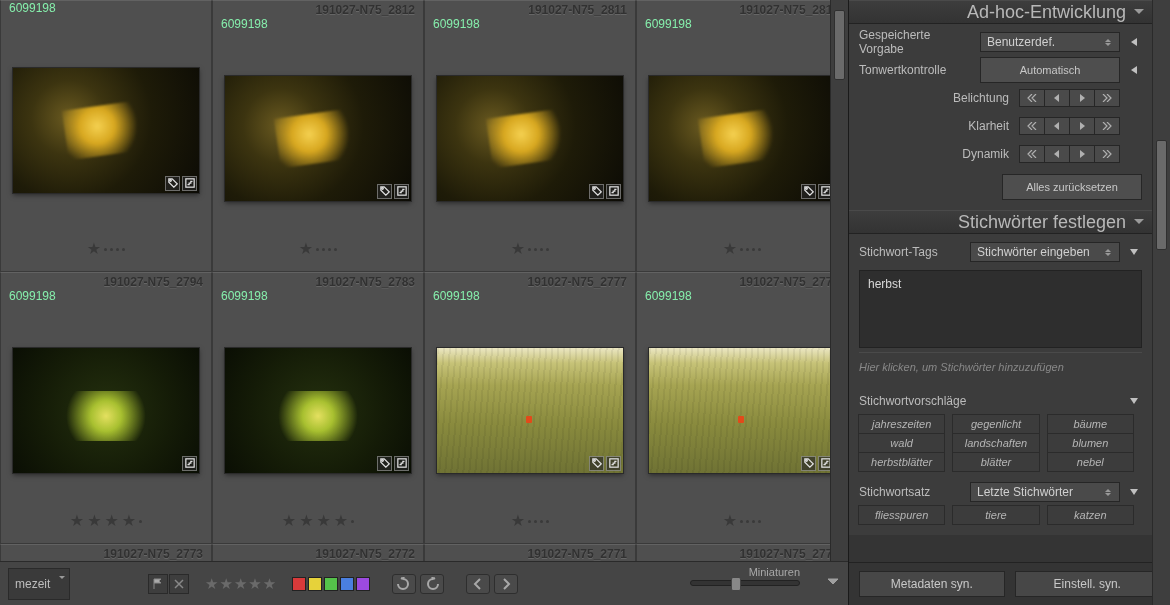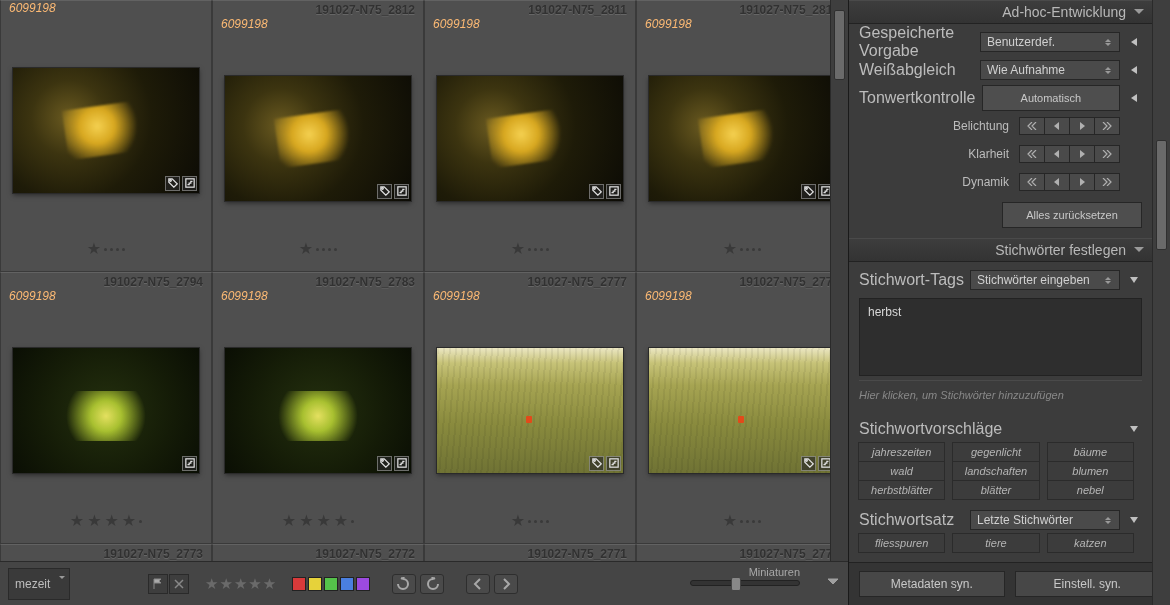--- a/index.html
+++ b/index.html
@@ -26,21 +26,21 @@
   *{box-sizing:border-box;font-family:"Segoe UI",Arial,sans-serif;}
   html,body{margin:0;padding:0;width:1170px;height:605px;overflow:hidden;background:#1a1a1a;}
   .app{display:flex;width:1170px;height:605px;}
   
   .grid-area{flex:1;display:flex;flex-direction:column;background:#505050;min-width:0;}
   .grid-scroll{flex:1;overflow:hidden;position:relative;}
   .grid{display:grid;grid-template-columns:repeat(4,1fr);gap:0;}
   .cell{border:1px solid #3a3a3a;border-top:1px solid #626262;background:#4f4f4f;height:272px;position:relative;display:flex;flex-direction:column;}
   .cell .hdr{display:flex;justify-content:flex-end;padding:2px 8px 0 8px;}
   .cell .fname{font-size:12px;font-weight:bold;color:#313131;text-shadow:0 1px 0 #666;}
-  .cell .folder{font-size:12px;color:#fdba74;padding:0 8px 0 8px;font-style:italic;}
+  .cell .folder{font-size:12px;color:#86efac;padding:0 8px 0 8px;}
   .thumb-wrap{flex:1;display:flex;align-items:center;justify-content:center;padding:8px 12px 0 12px;}
   .thumb{position:relative;width:100%;height:125px;box-shadow:0 0 0 1px #2a2a2a,0 2px 5px rgba(0,0,0,.5);background:#222;}
   .thumb-img{position:absolute;inset:0;}
   .badges{position:absolute;right:2px;bottom:2px;display:flex;gap:2px;}
   .badge{width:15px;height:15px;background:rgba(40,40,40,.65);border:1px solid rgba(255,255,255,.35);display:flex;align-items:center;justify-content:center;}
   .badge svg{width:10px;height:10px;stroke:#e0e0e0;fill:none;stroke-width:1.5;}
   .cell .footer{height:34px;display:flex;align-items:flex-start;justify-content:center;padding-top:4px;gap:3px;}
   .star-row{display:flex;gap:3px;align-items:center;}
   .star-row .s{color:#393939;font-size:16px;line-height:1;}
   .star-row .dot{width:3px;height:3px;background:#3a3a3a;border-radius:50%;}
@@ -70,25 +70,25 @@
   .slider{width:110px;height:6px;background:#333;border:1px solid #222;border-radius:3px;position:relative;}
   .slider .knob{position:absolute;left:40px;top:-4px;width:10px;height:14px;background:#888;border:1px solid #444;border-radius:2px;}
   .tb-expand{position:absolute;right:8px;top:12px;}
   .tb-expand svg{width:14px;height:14px;stroke:#a0a0a0;fill:#a0a0a0;}
   
   .right{width:322px;background:#343434;border-left:1px solid #1a1a1a;display:flex;flex-direction:column;overflow:hidden;position:relative;}
   .right-scroll{flex:1;overflow:hidden;padding-right:18px;}
   .right .sbar-v{right:0;}
   .right .sbar-v .thumb-sb{top:140px;height:110px;}
   .panel-head{height:24px;background:linear-gradient(#3d3d3d,#333);border-top:1px solid #4a4a4a;border-bottom:1px solid #222;display:flex;align-items:center;justify-content:flex-end;padding:0 8px;gap:8px;}
-  .panel-head .title{color:#b8b8b8;font-size:14px;}
+  .panel-head .title{color:#b8b8b8;font-size:18px;}
   .panel-head .tri{width:0;height:0;border:5px solid transparent;border-top-color:#9a9a9a;margin-top:4px;}
   .panel-body{background:#3c3c3c;padding:4px 0;}
   .row{display:flex;align-items:center;height:28px;padding:0 10px;gap:6px;}
-  .row .rlabel{flex:1;color:#bcbcbc;font-size:16px;text-align:left;}
+  .row .rlabel{flex:1;color:#bcbcbc;font-size:12px;text-align:left;}
   .sel{position:relative;width:140px;height:20px;background:#4a4a4a;border:1px solid #262626;display:flex;align-items:center;padding:0 6px;}
   .sel span{color:#d0d0d0;font-size:12px;flex:1;white-space:nowrap;overflow:hidden;}
   .sel .updn{width:10px;display:flex;flex-direction:column;align-items:center;gap:1px;}
   .sel .updn::before{content:"";border:3px solid transparent;border-bottom-color:#999;}
   .sel .updn::after{content:"";border:3px solid transparent;border-top-color:#999;}
   .switch{width:16px;height:16px;display:flex;align-items:center;justify-content:center;}
   .switch svg{width:10px;height:10px;fill:#c0c0c0;}
   .btn{height:20px;background:#4e4e4e;border:1px solid #262626;color:#c8c8c8;font-size:11px;padding:12px 10px;display:flex;align-items:center;justify-content:center;cursor:pointer;}
   .btn.wide{width:140px;}
   .stepper-row{display:flex;align-items:center;height:28px;padding:0 10px;gap:6px;justify-content:flex-end;}
@@ -488,32 +488,20 @@
               <span>Benutzerdef.</span>
               <div class="updn"></div>
             </div>
           <div class="switch">
               <svg viewBox="0 0 10 10">
                 <path d="M8 1L2 5l6 4z"></path>
               </svg>
             </div>
         </div>
         <div class="row">
-          <span class="rlabel">Weißabgleich</span>
-          <div class="sel">
-              <span>Wie Aufnahme</span>
-              <div class="updn"></div>
-            </div>
-          <div class="switch">
-              <svg viewBox="0 0 10 10">
-                <path d="M8 1L2 5l6 4z"></path>
-              </svg>
-            </div>
-        </div>
-        <div class="row">
           <span class="rlabel">Tonwertkontrolle</span>
           <div class="btn wide">Automatisch</div>
           <div class="switch">
               <svg viewBox="0 0 10 10">
                 <path d="M8 1L2 5l6 4z"></path>
               </svg>
             </div>
         </div>
         <div id="steppers">
             <div class="stepper-row">

